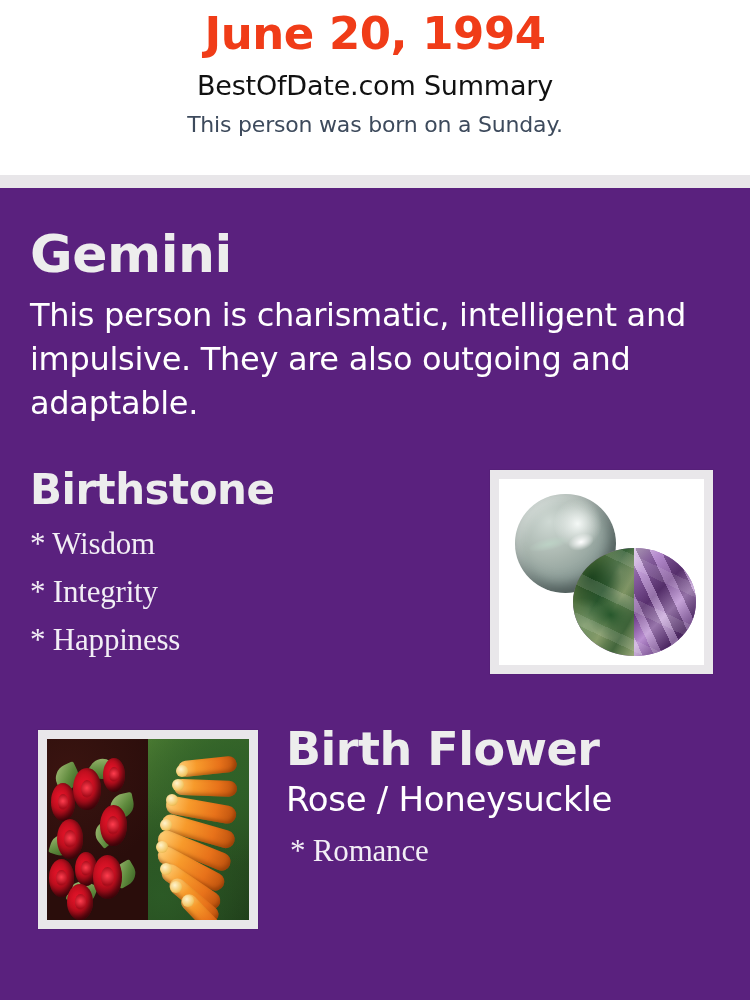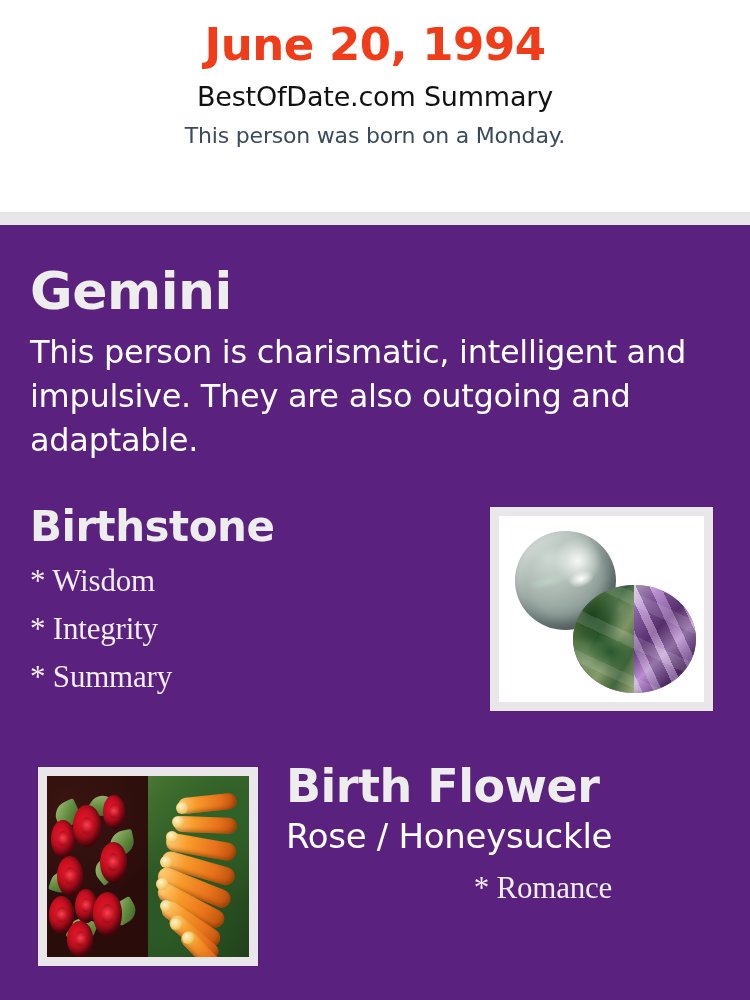--- a/index.html
+++ b/index.html
@@ -18,24 +18,24 @@
   .page {
     width: 750px;
     height: 1000px;
     position: relative;
     background: #ffffff;
   }
 
   
   .header {
     width: 750px;
-    height: 212px;
+    height: 175px;
     background: #ffffff;
     text-align: center;
-    padding-top: 22px;
+    padding-top: 11px;
   }
 
   .header-date {
     font-size: 45px;
     font-weight: bold;
     color: #f03c18;
     line-height: 1.0;
     letter-spacing: -0.5px;
   }
 
@@ -176,21 +176,21 @@
     margin-top: 4px;
   }
 
   .flower-block .block-text {
     margin-left: 28px;
     padding-top: 0px;
   }
 
   .flower-block .block-title { font-size: 46px; }
   .flower-block .block-subtitle { font-size: 34px; margin-top: 10px; }
-  .flower-block .trait-list { margin-top: 12px; margin-left: 4px; text-align: right; }
+  .flower-block .trait-list { margin-top: 12px; margin-left: 4px; }
   .flower-block .trait-list li { margin-top: 19px; }
 
   
   .pearl {
     position: absolute;
     left: 8%;
     top: 8%;
     width: 49%;
     height: 53%;
     border-radius: 50%;
@@ -329,37 +329,37 @@
   }
 </style>
 </head>
 <body>
 
 <div class="page">
 
   <div class="header">
     <div class="header-date">June 20, 1994</div>
     <div class="header-site">BestOfDate.com Summary</div>
-    <div class="header-note">This person was born on a Monday.</div>
+    <div class="header-note">This person was born on a Sunday.</div>
   </div>
 
   <div class="header-divider"></div>
 
   <div class="body-panel">
 
     <div class="sign-name">Gemini</div>
     <div class="sign-desc">This person is charismatic, intelligent and impulsive. They are also outgoing and adaptable.</div>
 
     <div class="block birthstone-block">
       <div class="block-text">
         <div class="block-title">Birthstone</div>
         <ul class="trait-list">
           <li>* Wisdom</li>
           <li>* Integrity</li>
-          <li>* Summary</li>
+          <li>* Happiness</li>
         </ul>
       </div>
 
       <div class="photo-frame stone-frame">
         <div class="photo-inner">
           <div class="pearl"></div>
           <div class="gem">
             <div class="gem-left"></div>
             <div class="gem-right"></div>
             <div class="gem-facets"></div>

